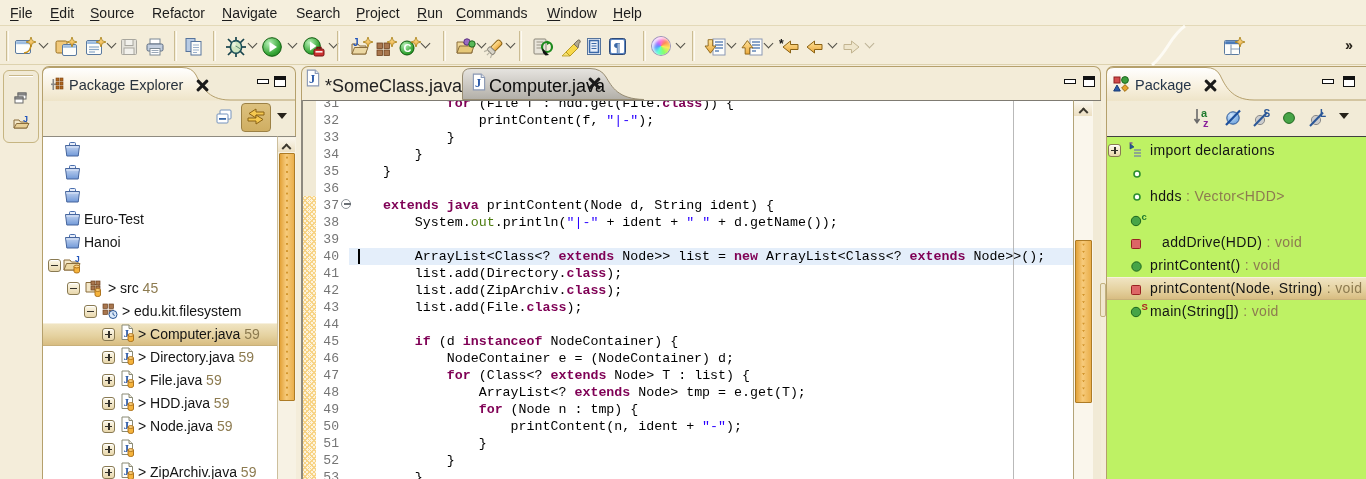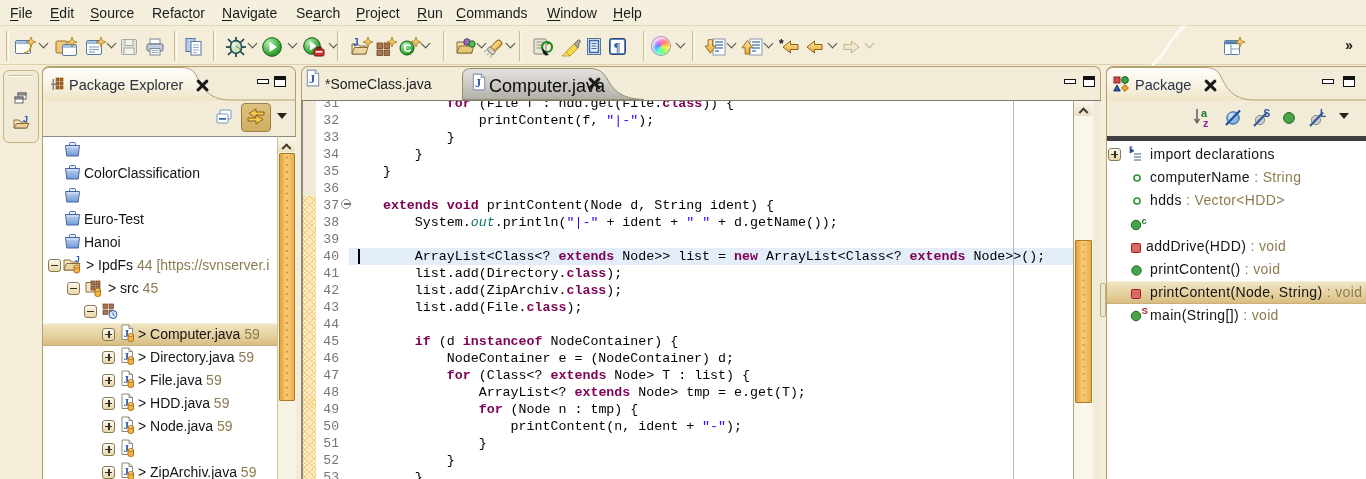--- a/index.html
+++ b/index.html
@@ -24,21 +24,21 @@
 .olv{color:#8d7b50}
 .exp{position:absolute;width:13px;height:13px;border:1px solid #897a52;border-radius:3px;background:linear-gradient(#fcf8ea,#e8d7ac);box-shadow:inset 0 1px 0 #fff}
 .exp i{position:absolute;left:2px;top:5px;width:7px;height:1.6px;background:#33302a}
 .exp.plus b{position:absolute;left:5px;top:2.5px;width:1.6px;height:7px;background:#33302a}
 .thumbv{background:linear-gradient(90deg,#e3a238,#f7cb7c 45%,#eaaf4b);border:1px solid #ad7b25;border-radius:1px;background-image:radial-gradient(circle 1.1px at 50% 3.5px,#d3962e 95%,rgba(0,0,0,0)),linear-gradient(90deg,#e3a238,#f7cb7c 45%,#eaaf4b);background-size:100% 7.2px,100% 100%}
 .arrbtn{position:absolute;left:1px;right:1px;height:14px;background:linear-gradient(#faf6ec,#ecdfc2);display:flex;align-items:center;justify-content:center}
 .chev{width:7px;height:7px;border-left:2px solid #3c382e;border-top:2px solid #3c382e;transform:rotate(45deg) translate(2px,2px)}
 pre{font-family:"Liberation Mono",monospace}
 .kw{color:#7f0055;font-weight:bold}
 .st{color:#2a00ff}
-.sf{color:#0f766e;font-style:italic}
+.sf{color:#4d7c0f;}
 </style>
 </head>
 <body>
 
 <div class="a" style="left:0;top:0;width:1366px;height:26px;background:#f5efdd;border-bottom:1px solid #e3d9b8"></div>
 <span class="a menu" style="left:10px"><u>F</u>ile</span>
 <span class="a menu" style="left:50px"><u>E</u>dit</span>
 <span class="a menu" style="left:90px"><u>S</u>ource</span>
 <span class="a menu" style="left:152px">Refac<u>t</u>or</span>
 <span class="a menu" style="left:222px"><u>N</u>avigate</span>
@@ -324,25 +324,24 @@
 </svg>
 <div class="a" style="left:241px;top:103px;width:30px;height:29px;border:1px solid #9c8145;border-radius:4px;background:linear-gradient(#ddc17f,#cfae62)"></div>
 <svg class="a" style="left:246px;top:108px" width="20" height="18" viewBox="0 0 20 18">
  <path d="M10 1 L10 4 L18 4 L18 7 L10 7 L10 10 L3 5.5 Z" fill="#f5c84f" stroke="#8a6214" stroke-width="1"></path>
  <path d="M10 8 L10 11 L2 11 L2 14 L10 14 L10 17 L17 12.5 Z" fill="#f5c84f" stroke="#8a6214" stroke-width="1" transform="translate(0,-1)"></path>
 </svg>
 <div class="a" style="left:277px;top:113px;width:0;height:0;border-left:5.5px solid transparent;border-right:5.5px solid transparent;border-top:6px solid #26221a"></div>
 
 <div class="a" style="left:43px;top:136px;width:252px;height:343px;background:#fff;border-top:1px solid #8f8b80;overflow:hidden" id="tree">
  <div class="a" style="left:0;top:185.5px;width:252px;height:23px;background:linear-gradient(#f0e4c2,#e5d2a0 55%,#d8bd82);border-top:1px solid #f7f0dd;border-bottom:1px solid #c8b07a"></div>
- <div class="trow" style="left:41px;top:24.5px">ColorClassification</div>
  <div class="trow" style="left:41px;top:70.5px">Euro-Test</div>
  <div class="trow" style="left:41px;top:93.5px">Hanoi</div>
- <div class="trow" style="left:43px;top:116.5px">&gt; IpdFs<span class="olv"> 44 [https://svnserver.i</span></div>
  <div class="trow" style="left:65px;top:139.5px">&gt; src<span class="olv"> 45</span></div>
+ <div class="trow" style="left:79px;top:162.5px">&gt; edu.kit.filesystem</div>
  <div class="trow" style="left:95px;top:185.5px">&gt; Computer.java<span class="olv"> 59</span></div>
  <div class="trow" style="left:95px;top:208.5px">&gt; Directory.java<span class="olv"> 59</span></div>
  <div class="trow" style="left:95px;top:231.5px">&gt; File.java<span class="olv"> 59</span></div>
  <div class="trow" style="left:95px;top:254.5px">&gt; HDD.java<span class="olv"> 59</span></div>
  <div class="trow" style="left:95px;top:277.5px">&gt; Node.java<span class="olv"> 59</span></div>
  <div class="trow" style="left:95px;top:323.5px">&gt; ZipArchiv.java<span class="olv"> 59</span></div>
  <div class="exp" style="left:5px;top:121.5px">
       <i></i>
     </div>
  <div class="exp" style="left:24px;top:144.5px">
@@ -487,21 +486,21 @@
   </div>
 <div class="a thumbv" style="left:278.5px;top:153px;width:16px;height:248px"></div>
 
 <div class="panel" style="left:301px;top:66px;width:800px;height:413px;background:#f3ecd8"></div>
 
 <svg class="a" style="left:304px;top:68px" width="18" height="20" viewBox="0 0 16 16">
  <path d="M3 1 L10 1 L13 4 L13 15 L3 15 Z" fill="#fff" stroke="#8a98b4"></path>
  <path d="M10 1 L10 4 L13 4" fill="#e8edf5" stroke="#8a98b4"></path>
  <text x="4.5" y="12" font-family="Liberation Serif" font-size="11" font-weight="bold" fill="#2c5aa8">J</text>
 </svg>
-<span class="a" style="left:325px;top:76px;font-size:14px;color:#222">*SomeClass.java</span>
+<span class="a" style="left:325px;top:76px;font-size:18px;color:#222">*SomeClass.java</span>
 
 <svg class="a" style="left:462px;top:67px" width="185" height="33" viewBox="0 0 185 33">
  <path d="M0.5,32.5 L0.5,9 Q0.5,1.5 9,1.5 L128,1.5 Q139,1.5 144,10 C150,20 156,32 182,32.5 Z" fill="url(#tg2)" stroke="#978c72"></path>
  <defs>
       <linearGradient id="tg2" x1="0" y1="0" x2="0" y2="1">
         <stop offset="0" stop-color="#e6e4e0"></stop>
         <stop offset="0.5" stop-color="#cdcac4"></stop>
         <stop offset="1" stop-color="#b2afa8"></stop>
       </linearGradient>
     </defs>
@@ -547,21 +546,21 @@
 53</pre>
  <div class="a" style="left:38px;top:97.5px;width:10px;height:10px;border:1px solid #8a9096;border-radius:50%;background:#fff"></div>
  <div class="a" style="left:40.5px;top:102px;width:7px;height:1.5px;background:#6a7076"></div>
  <div class="a" style="left:54.5px;top:147.5px;width:2px;height:15px;background:#000"></div>
  <pre class="a" style="left:48px;top:-6.5px;font-size:13.3px;line-height:17px;color:#000"><span>            <span class="kw">for</span> (File f : hdd.get(File.<span class="kw">class</span>)) {
                 printContent(f, <span class="st">"|-"</span>);
             }
         }
     }
 
-    <span class="kw">extends</span> <span class="kw">void</span> printContent(Node d, String ident) {
+    <span class="kw">extends</span> <span class="kw">java</span> printContent(Node d, String ident) {
         System.<span class="sf">out</span>.println(<span class="st">"|-"</span> + ident + <span class="st">" "</span> + d.getName());
 
         ArrayList&lt;Class&lt;? <span class="kw">extends</span> Node&gt;&gt; list = <span class="kw">new</span> ArrayList&lt;Class&lt;? <span class="kw">extends</span> Node&gt;&gt;();
         list.add(Directory.<span class="kw">class</span>);
         list.add(ZipArchiv.<span class="kw">class</span>);
         list.add(File.<span class="kw">class</span>);
 
         <span class="kw">if</span> (d <span class="kw">instanceof</span> NodeContainer) {
             NodeContainer e = (NodeContainer) d;
             <span class="kw">for</span> (Class&lt;? <span class="kw">extends</span> Node&gt; T : list) {
@@ -627,39 +626,38 @@
   <circle cx="8" cy="8" r="5.4" fill="#47a447" stroke="#1d661d"></circle>
  </svg>
  <svg class="a" style="left:1308px;top:108px" width="20" height="20" viewBox="0 0 20 20">
   <circle cx="8" cy="12" r="4.6" fill="#cccccc" stroke="#8a8a8a"></circle>
   <text x="12" y="9" font-family="Liberation Sans" font-size="10" font-weight="bold" fill="#2b5797">L</text>
   <path d="M2 18 L15 4.5" stroke="#2b5797" stroke-width="2"></path>
  </svg>
  <div class="a" style="left:1339px;top:113px;width:0;height:0;border-left:5.5px solid transparent;border-right:5.5px solid transparent;border-top:6px solid #26221a"></div>
 </div>
 
-<div class="a" style="left:1107px;top:136px;width:259px;height:343px;background:#ffffff;border-top:5px solid #404040;overflow:hidden;letter-spacing:0.35px" id="members">
+<div class="a" style="left:1107px;top:136px;width:259px;height:343px;background:#bef264;border-top:1px solid #404040;overflow:hidden;letter-spacing:0.35px" id="members">
  <div class="a" style="left:0;top:139.5px;width:259px;height:23px;background:linear-gradient(#f0e4c2,#e5d2a0 55%,#d8bd82);border-top:1px solid #f7f0dd;border-bottom:1px solid #c8b07a"></div>
  <div class="exp plus" style="left:1px;top:6.5px">
       <i></i>
       <b></b>
     </div>
  <svg style="left:20px;top:4px" width="17" height="17" viewBox="0 0 17 17">
   <path d="M3 8 L3 2.5 L7 6 Z" fill="#2b5797" stroke="#1a3a6e" stroke-width="0.6"></path>
   <g stroke="#7a8aa0" stroke-width="1.4">
         <path d="M7 9 L14 9"></path>
         <path d="M7 12 L14 12"></path>
         <path d="M7 15 L14 15"></path>
       </g>
   <path d="M2.5 2 L5.5 2" stroke="#7a3a9a" stroke-width="1.2"></path>
  </svg>
  <div class="trow" style="left:43px;top:1.5px">import declarations</div>
- <div class="trow" style="left:43px;top:24.5px">computerName<span class="olv"> : String</span></div>
  <div class="trow" style="left:43px;top:47.5px">hdds<span class="olv"> : Vector&lt;HDD&gt;</span></div>
- <div class="trow" style="left:39px;top:93.5px">addDrive(HDD)<span class="olv"> : void</span></div>
+ <div class="trow" style="left:55px;top:93.5px">addDrive(HDD)<span class="olv"> : void</span></div>
  <div class="trow" style="left:43px;top:116.5px">printContent()<span class="olv"> : void</span></div>
  <div class="trow" style="left:43px;top:139.5px">printContent(Node, String)<span class="olv"> : void</span></div>
  <div class="trow" style="left:43px;top:162.5px">main(String[])<span class="olv"> : void</span></div>
  <svg style="left:25px;top:32px" width="10" height="10" viewBox="0 0 10 10">
       <circle cx="5" cy="5" r="3" fill="#fff" stroke="#2e8f2e" stroke-width="1.6"></circle>
     </svg>
  <svg style="left:25px;top:55px" width="10" height="10" viewBox="0 0 10 10">
       <circle cx="5" cy="5" r="3" fill="#fff" stroke="#2e8f2e" stroke-width="1.6"></circle>
     </svg>
  <svg style="left:23px;top:76px" width="20" height="14" viewBox="0 0 20 14">

